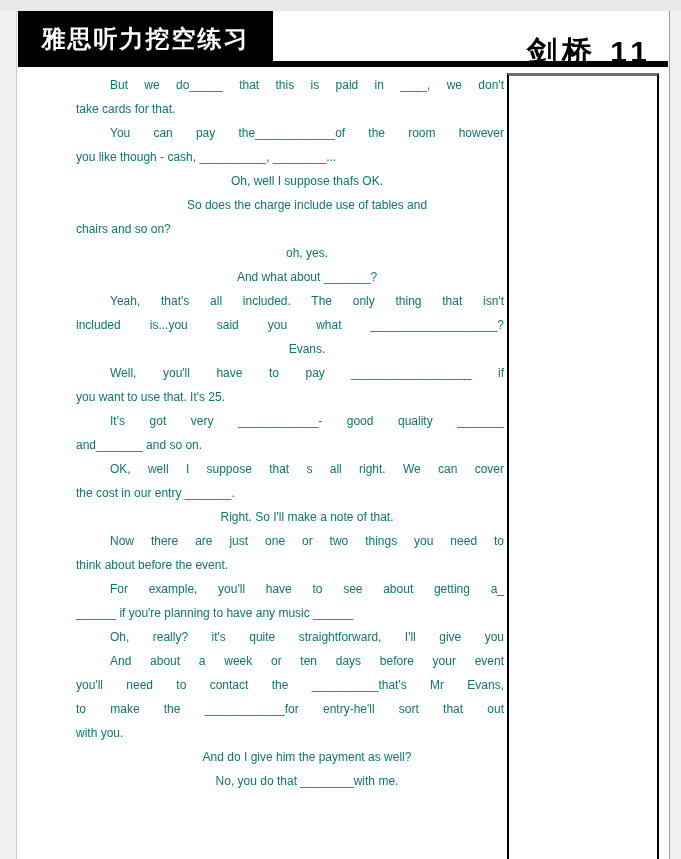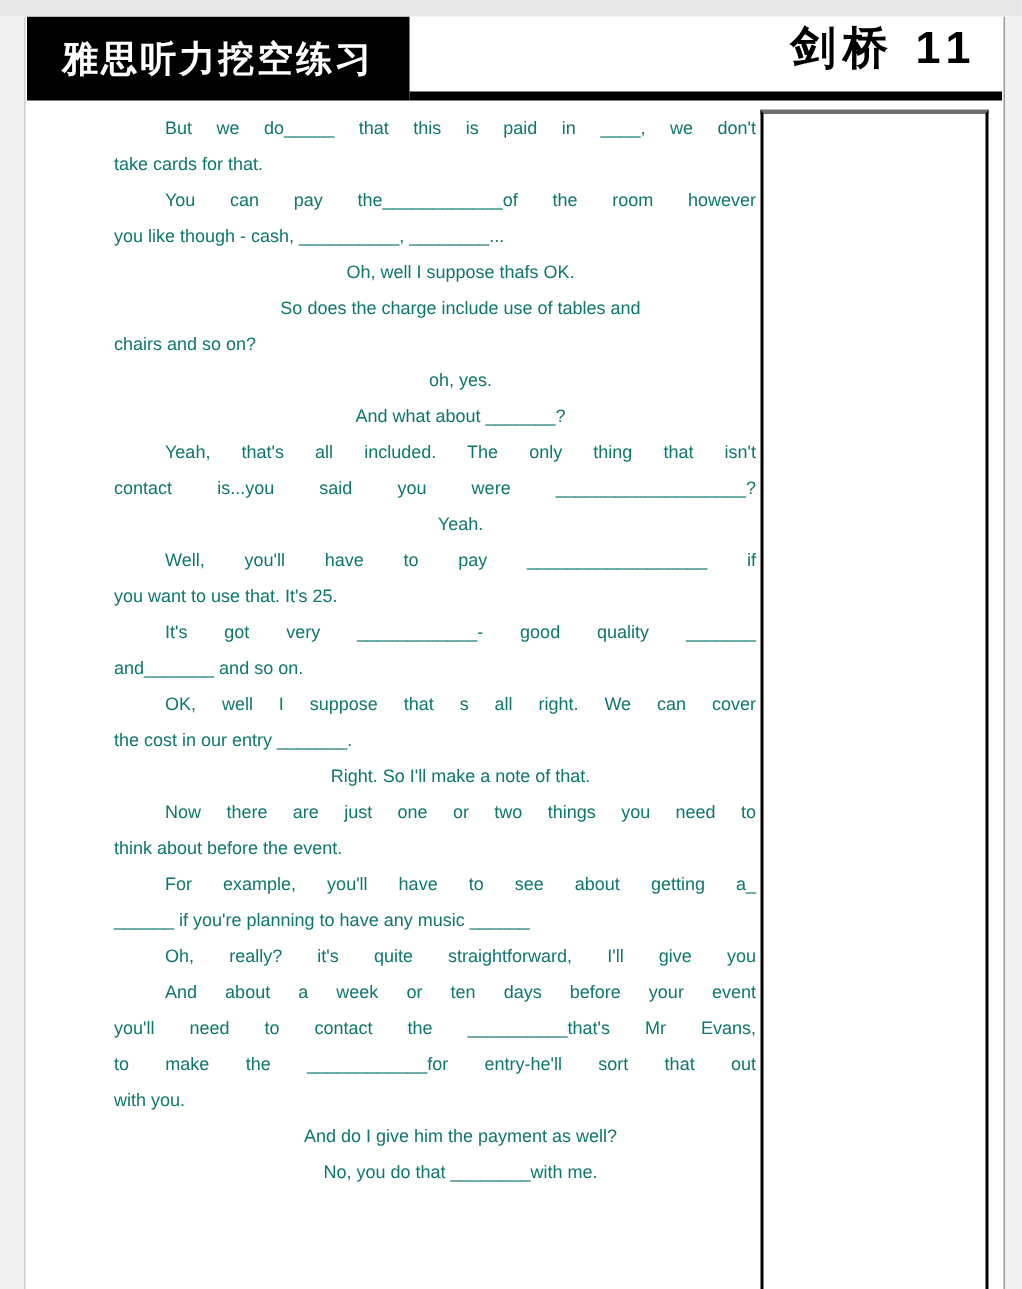--- a/index.html
+++ b/index.html
@@ -29,21 +29,21 @@
     position:absolute; left:18px; top:0; width:255px; height:56px;
     background:#000000; color:#ffffff;
     display:flex; align-items:center; justify-content:center;
     font-size:24px; font-weight:bold; letter-spacing:2px;
   }
   .header-bar {
     position:absolute; left:273px; top:50px; width:395px; height:6px;
     background:#000000;
   }
   .book-label {
-    position:absolute; top:1px; right:29px;
+    position:absolute; top:21px; right:29px;
     font-size:30px; font-weight:bold; color:#000000;
     letter-spacing:5px; white-space:nowrap;
   }
 
   
   .transcript {
     position:absolute; left:76px; top:62px; width:428px;
     font-size:12px; line-height:24px; color:#0f766e;
   }
   .line { height:24px; white-space:nowrap; overflow:visible; }
@@ -84,22 +84,22 @@
       <div class="line indent flush">But we do_____ that this is paid in ____, we don't</div>
       <div class="line">take cards for that.</div>
       <div class="line indent flush">You can pay the____________of the room however</div>
       <div class="line">you like though - cash, __________, ________...</div>
       <div class="line indent">Oh, well I suppose thafs OK.</div>
       <div class="line indent">So does the charge include use of tables and</div>
       <div class="line">chairs and so on?</div>
       <div class="line indent">oh, yes.</div>
       <div class="line indent">And what about _______?</div>
       <div class="line indent flush">Yeah, that's all included. The only thing that isn't</div>
-      <div class="line flush">contact is...you said you were ___________________?</div>
-      <div class="line indent">Yeah.</div>
+      <div class="line flush">included is...you said you what ___________________?</div>
+      <div class="line indent">Evans.</div>
       <div class="line indent flush">Well, you'll have to pay __________________ if</div>
       <div class="line">you want to use that. It's 25.</div>
       <div class="line indent flush">It's got very ____________- good quality _______</div>
       <div class="line">and_______ and so on.</div>
       <div class="line indent flush">OK, well I suppose that s all right. We can cover</div>
       <div class="line">the cost in our entry _______.</div>
       <div class="line indent">Right. So I'll make a note of that.</div>
       <div class="line indent flush">Now there are just one or two things you need to</div>
       <div class="line">think about before the event.</div>
       <div class="line indent flush">For example, you'll have to see about getting a_</div>

